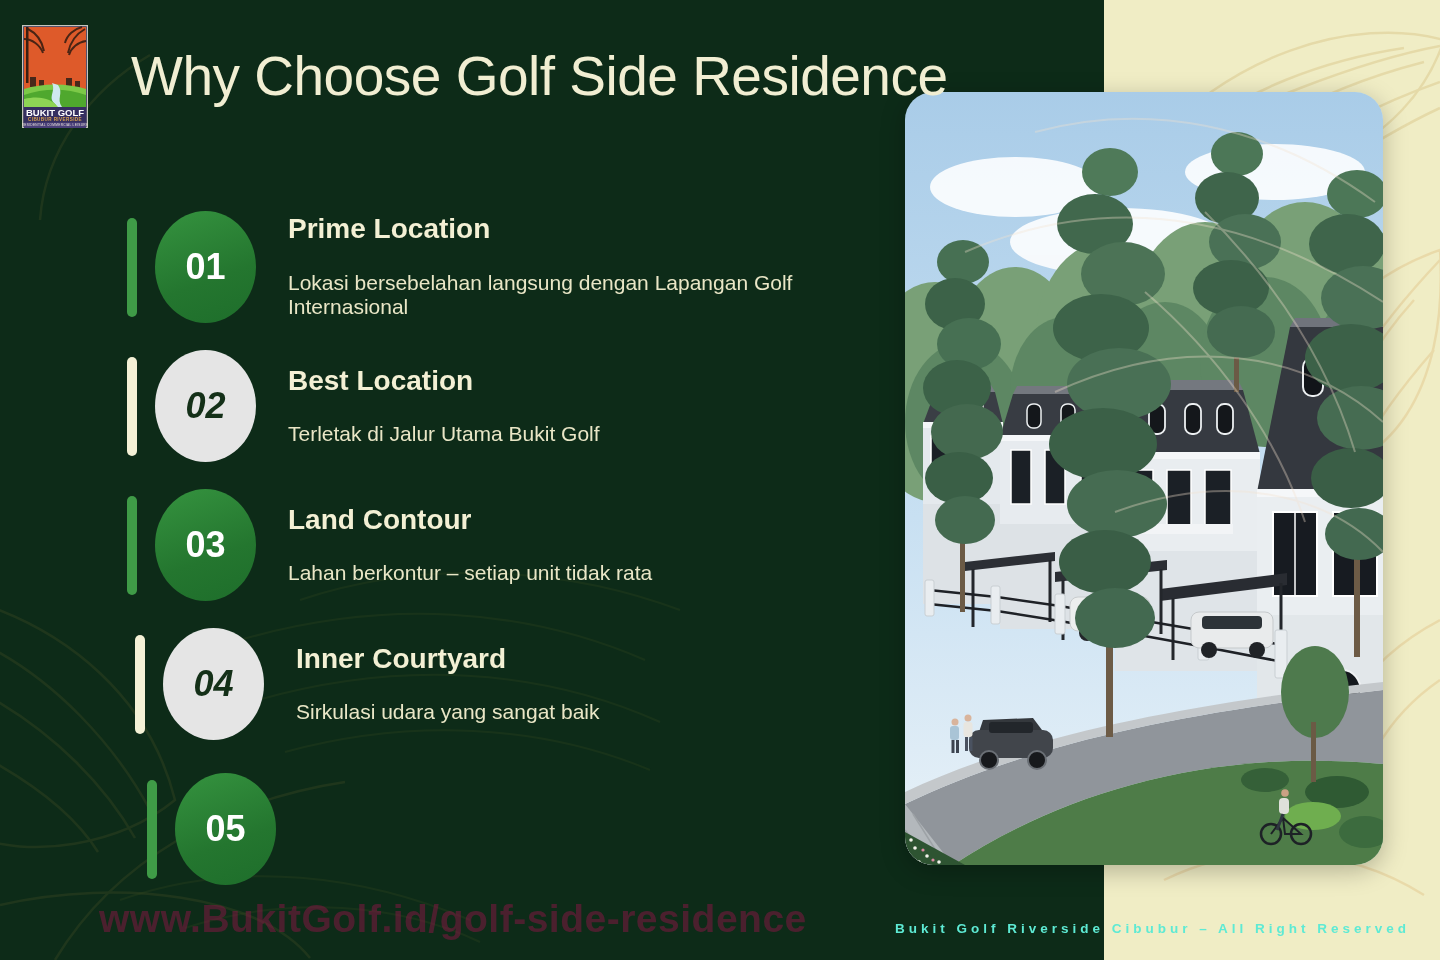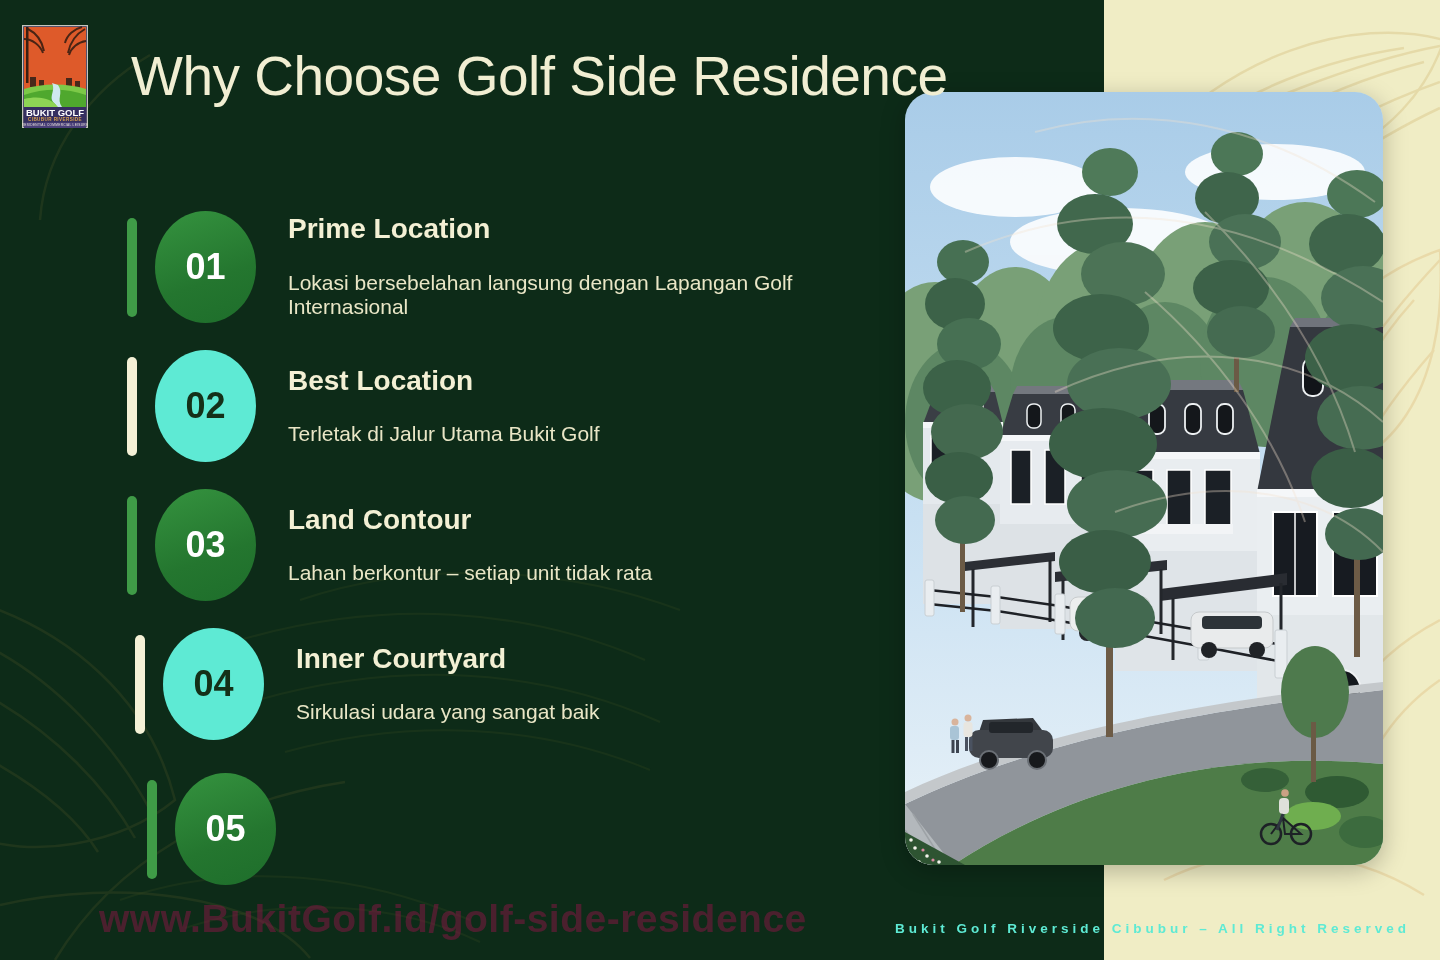--- a/index.html
+++ b/index.html
@@ -30,21 +30,21 @@
   .accent-bar{width:10px;height:99px;border-radius:6px;flex:0 0 auto;}
   .num-badge{width:101px;height:112px;border-radius:50%;margin-left:18px;flex:0 0 auto;
     display:flex;align-items:center;justify-content:center;
     font-size:36px;font-weight:700;letter-spacing:0;}
   .feature-text{margin-left:32px;}
   .feature-title{font-size:28px;font-weight:700;color:#f3f0d4;line-height:1.1;}
   .feature-desc{font-size:21px;font-weight:400;color:#e9e6c6;margin-top:26px;line-height:1.15;}
   .feature-row.green .accent-bar{background:#3f9b47;}
   .feature-row.green .num-badge{background:linear-gradient(160deg,#35933f 0%,#24762f 60%,#1e6e2b 100%);color:#ffffff;}
   .feature-row.cream .accent-bar{background:#f4f1d6;}
-  .feature-row.cream .num-badge{background:#5eead4;color:#143018;}
+  .feature-row.cream .num-badge{background:#e5e5e5;color:#143018;font-style:italic;}
 
   
   .watermark{position:absolute;left:99px;top:897px;z-index:6;
     font-size:39px;font-weight:700;letter-spacing:.5px;color:rgba(128,24,66,.55);}
   .copyright{position:absolute;right:30px;top:921px;z-index:7;
     font-size:13.5px;font-weight:700;letter-spacing:4px;color:#5eead4;white-space:nowrap;}
 </style>
 </head>
 <body>
 

